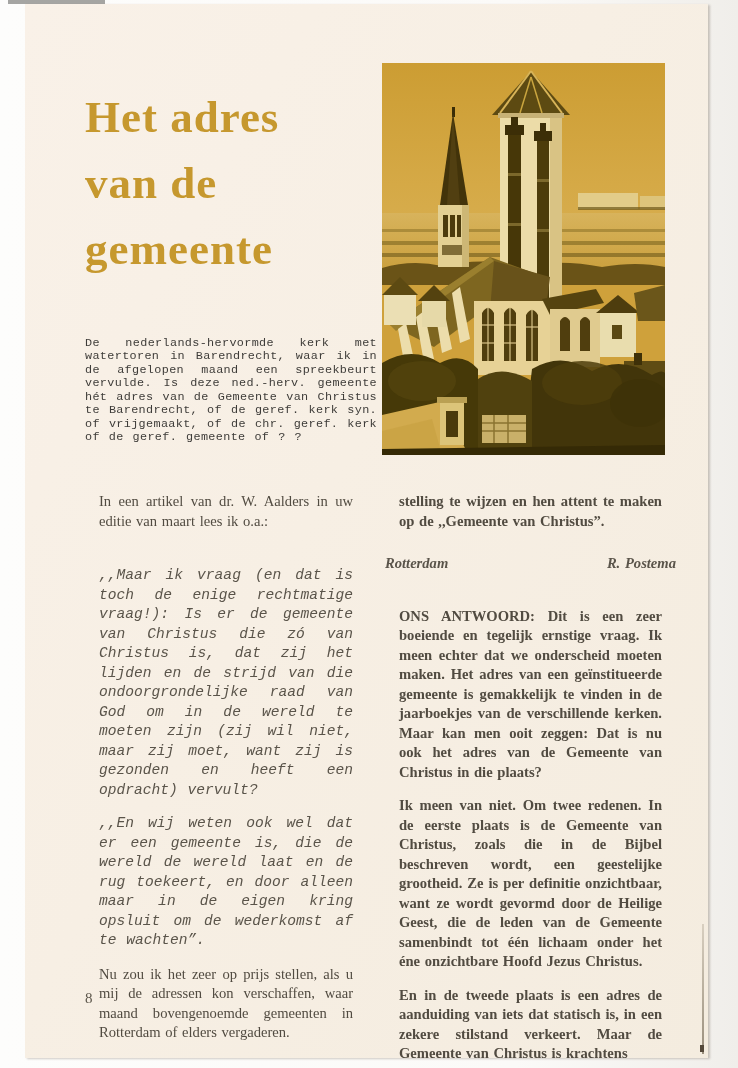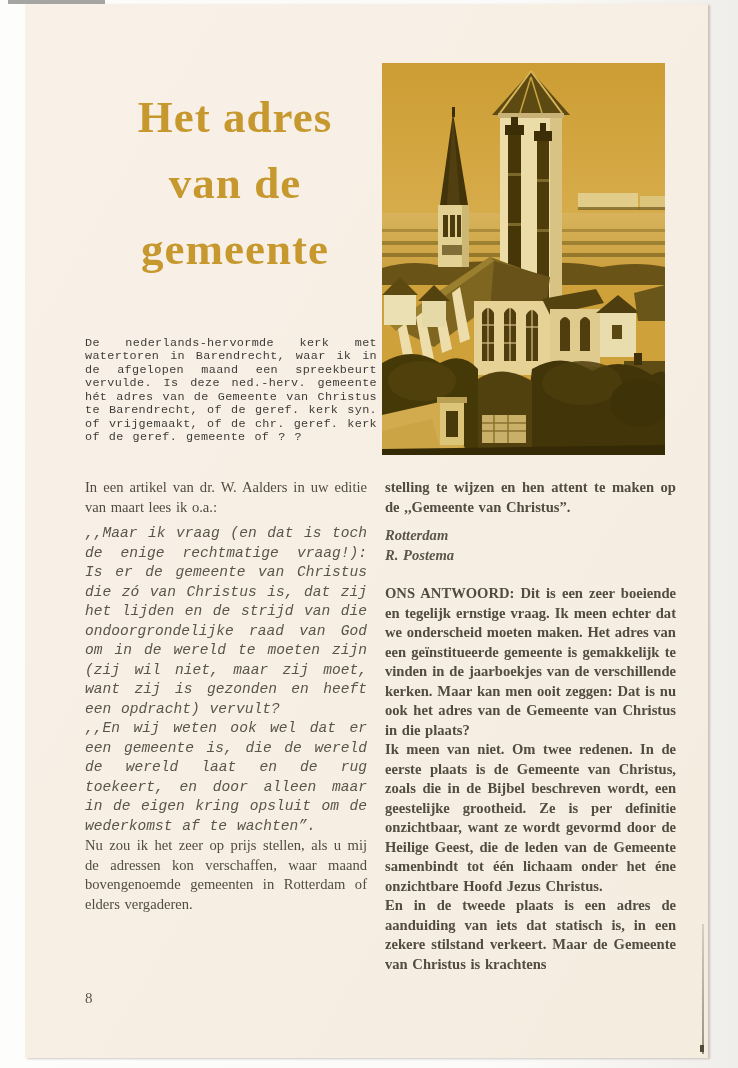--- a/index.html
+++ b/index.html
@@ -21,49 +21,48 @@
     position:absolute;right:4px;top:920px;width:2px;height:130px;
     background:linear-gradient(#d8cfc0,#9a8f7d);
   }
   .page-corner-speck{
     position:absolute;right:4px;bottom:6px;width:4px;height:7px;background:#55493a;
   }
   .title{
     position:absolute;left:60px;top:50px;width:300px;
     font-size:45px;font-weight:bold;line-height:66px;letter-spacing:1px;
     color:#c6982e;
-    text-align:center;
   }
   .title span{display:block;}
   .caption{
     position:absolute;left:60px;top:321px;width:292px;
     font-family:Liberation Mono, monospace;
     font-size:11.8px;line-height:13.5px;letter-spacing:.35px;word-spacing:1.5px;
     color:#3e3c39;text-align:justify;
   }
   .photo{
     position:absolute;left:357px;top:59px;width:283px;height:392px;
     background:#cfa13b;overflow:hidden;
   }
   .photo svg{display:block;}
   .col{
     position:absolute;top:474px;
     font-size:14.6px;line-height:19.5px;color:#514b41;
     text-align:justify;word-spacing:1px;
   }
   .col-left{left:60px;width:282px;}
   .col-right{left:360px;width:291px;font-weight:bold;}
-  .col p{margin:0;}
+  .col p{margin:14px;}
   .q{font-style:italic;color:#5a544a;font-family:Liberation Mono, monospace;}
   .gap-s{height:7px;}
   .gap-m{height:9px;}
   .gap-l{height:19px;}
   .sig{
     display:flex;justify-content:space-between;
-    font-style:italic;color:#5a544a;flex-direction:column;
+    font-style:italic;color:#5a544a;
   }
   .pageno{
     position:absolute;left:60px;top:986px;
     font-size:15px;color:#5c564b;
   }
 </style>
 </head>
 <body>
 
 <div class="scan-mark-top"></div>

